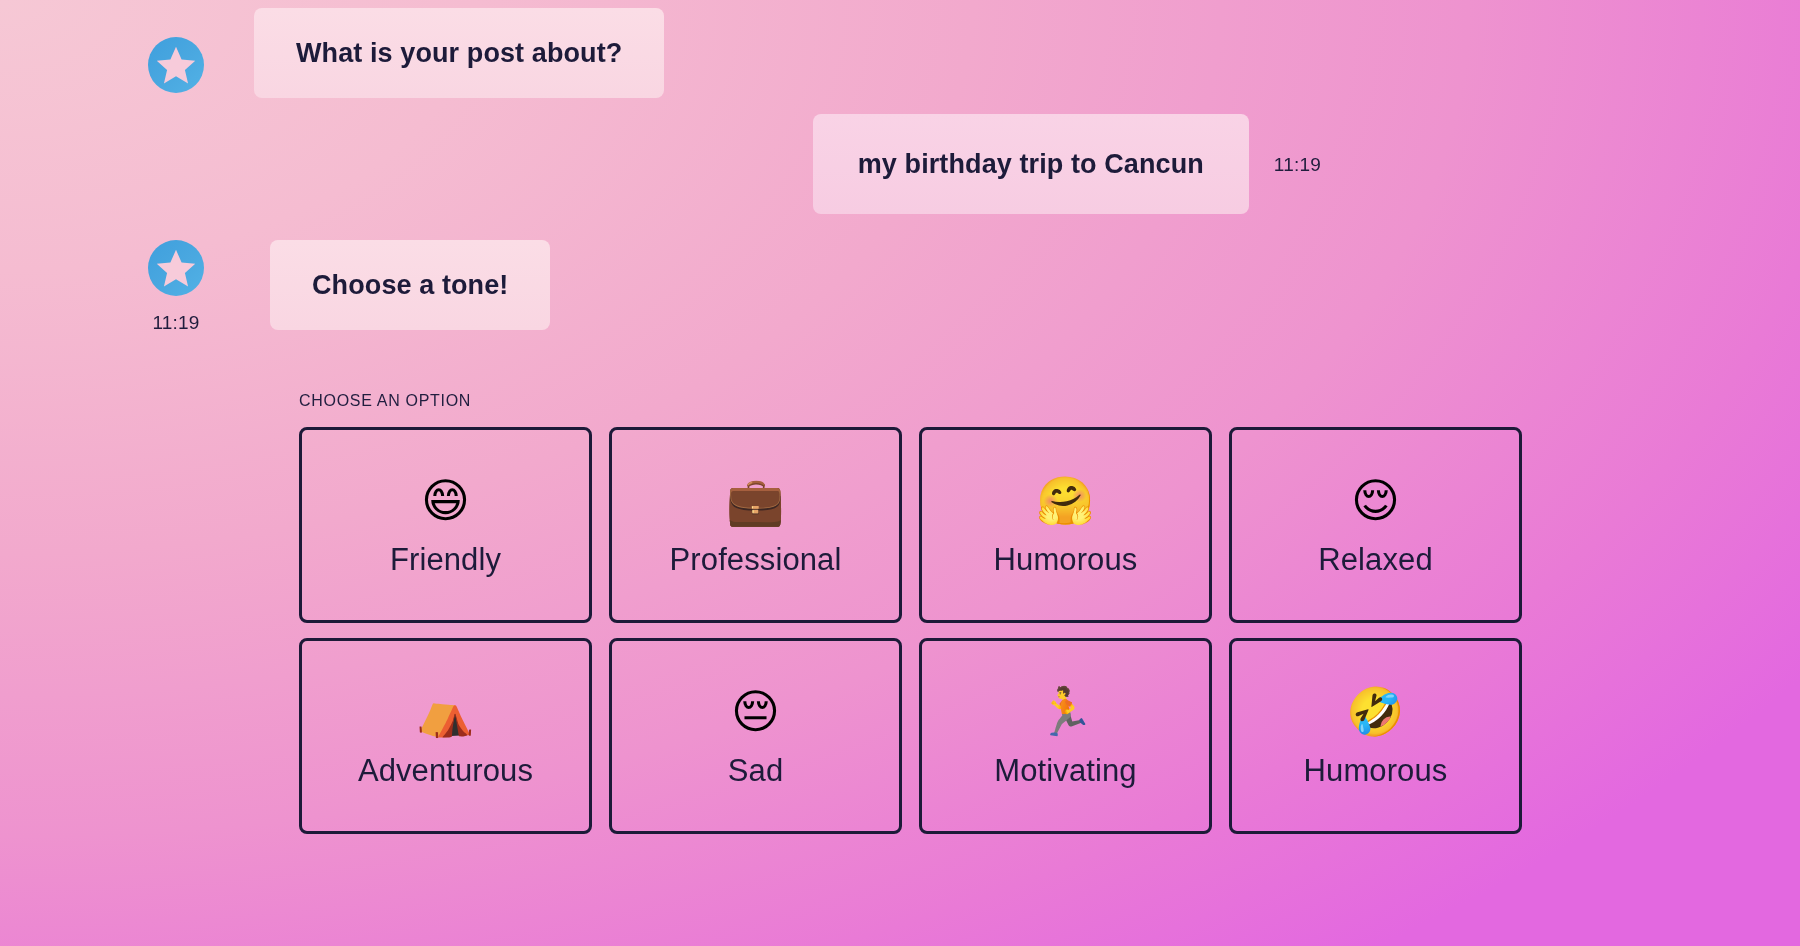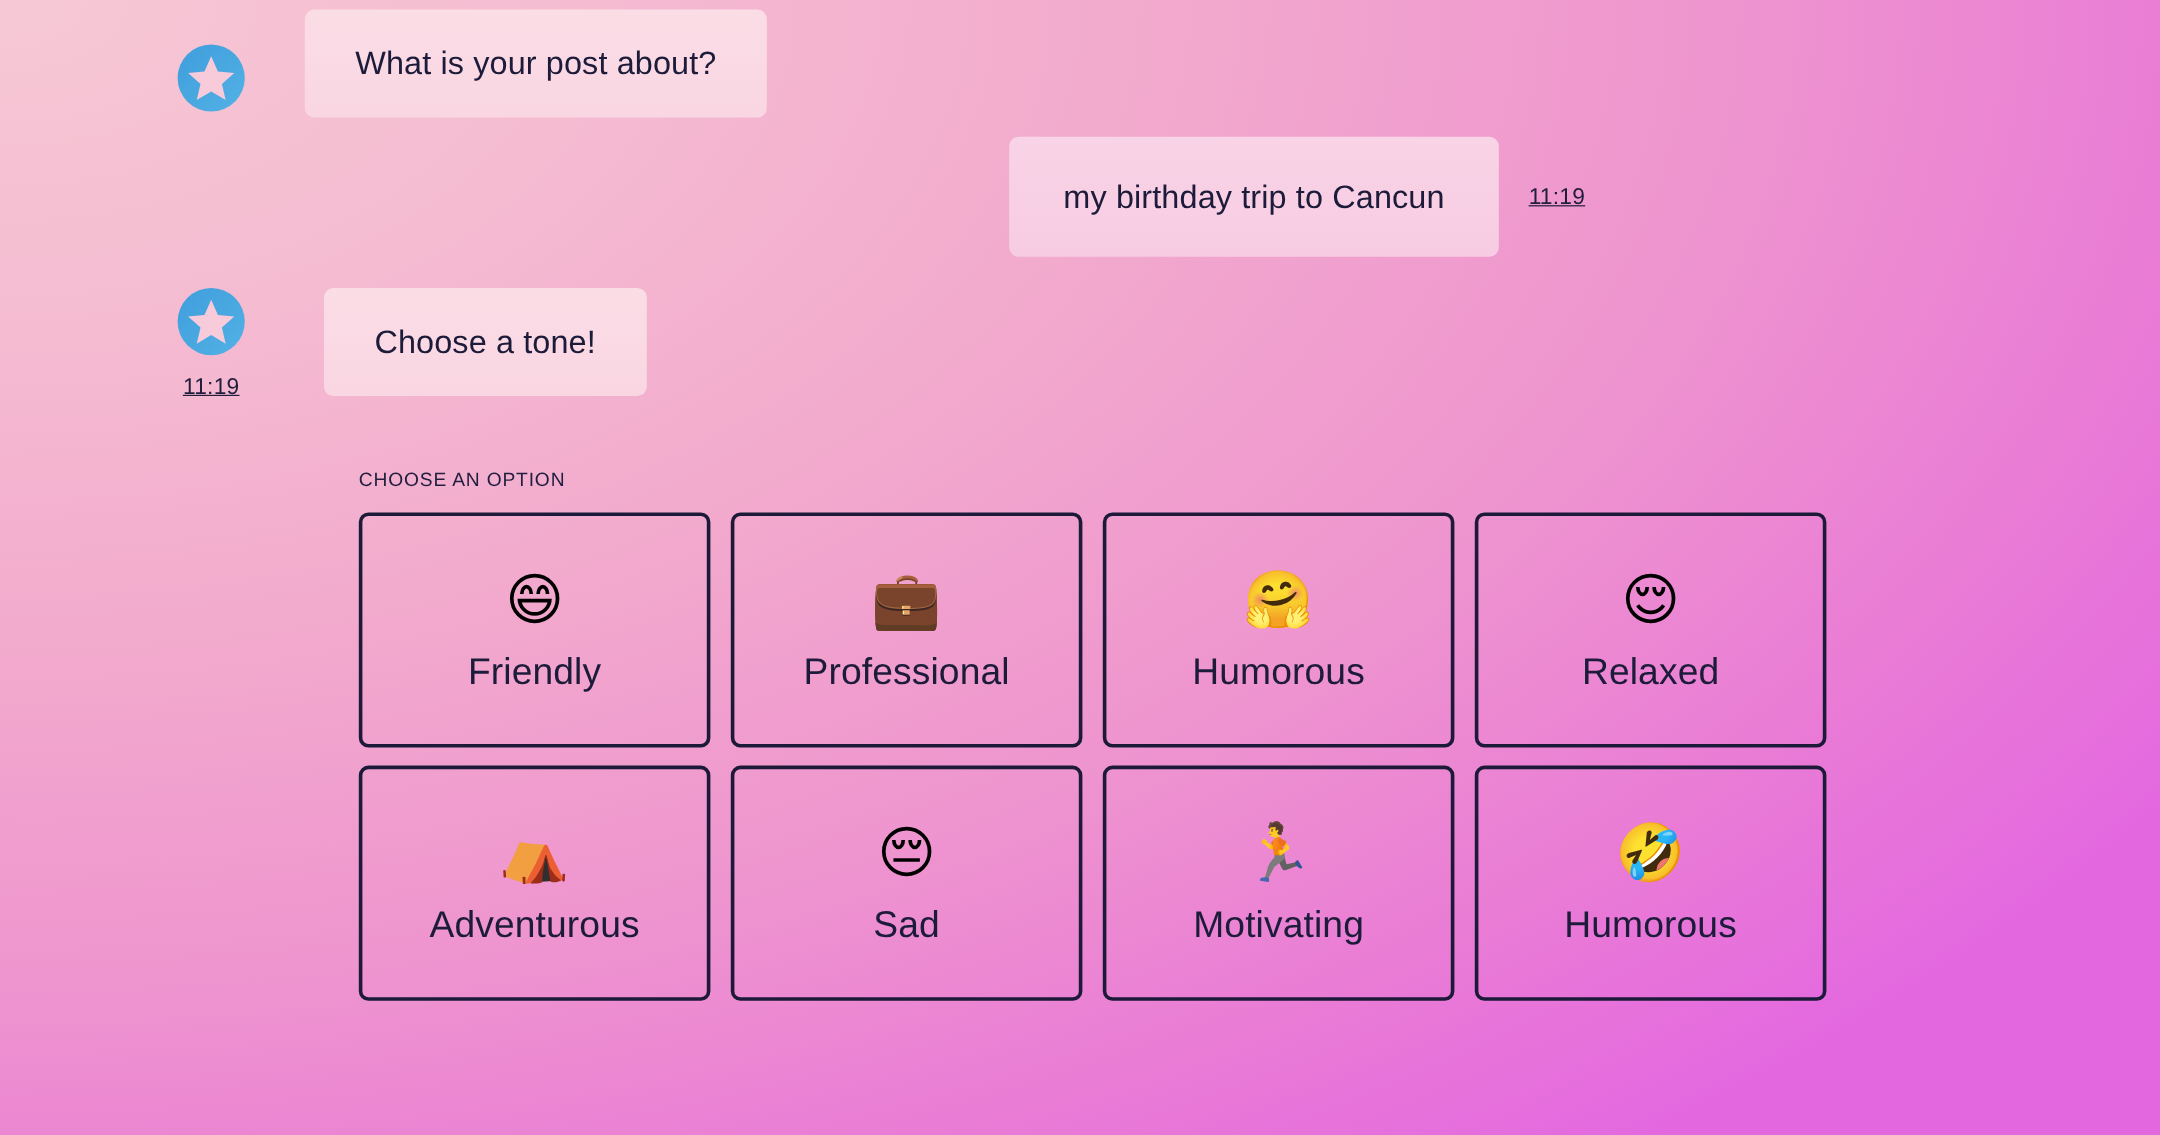--- a/index.html
+++ b/index.html
@@ -51,37 +51,37 @@
 
   
   .bubble {
     border-radius: 8px;
     display: flex;
     align-items: center;
     box-sizing: border-box;
     color: #1d1b3a;
     font-size: 27px;
     letter-spacing: .1px;
+    font-weight: bold;
   }
   .bubble-bot {
     background: linear-gradient(180deg, #fbdde6 0%, #f9d6e2 100%);
     padding: 0 42px;
     height: 90px;
   }
   .bubble-user {
     background: linear-gradient(180deg, #f9d3e6 0%, #f7cce2 100%);
     padding: 0 45px;
     height: 100px;
   }
 
   .timestamp {
     color: #201d3d;
     font-size: 19px;
     letter-spacing: .2px;
-    text-decoration: underline;
   }
 
   
   #row-prompt { left: 148px; top: 8px; }
   #row-prompt .avatar { margin-top: 29px; }
   #row-prompt .bubble-bot { margin-left: 50px; }
 
   #row-user {
     left: 0; top: 114px;
     width: 1448px;

